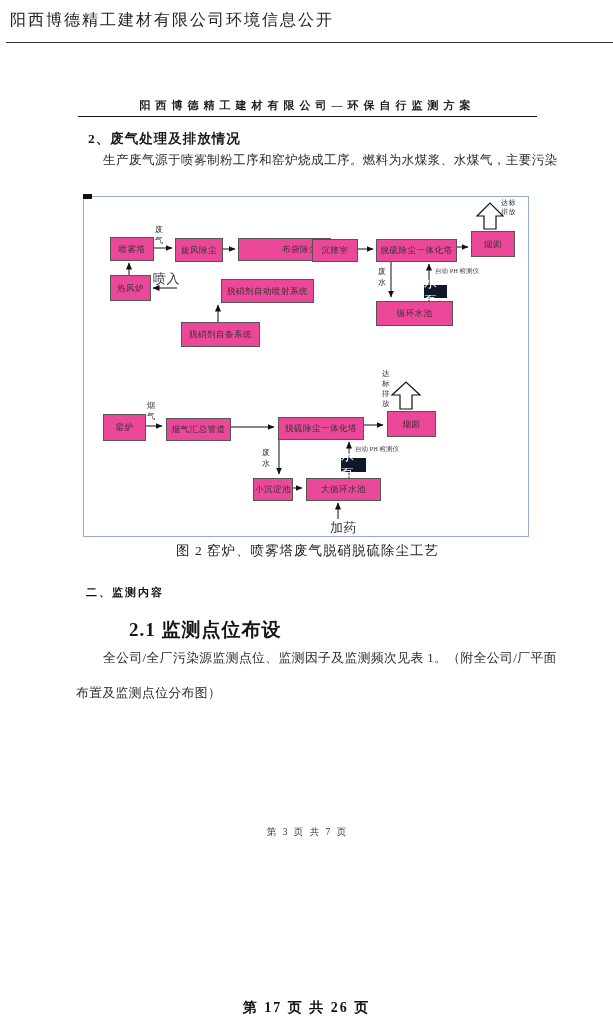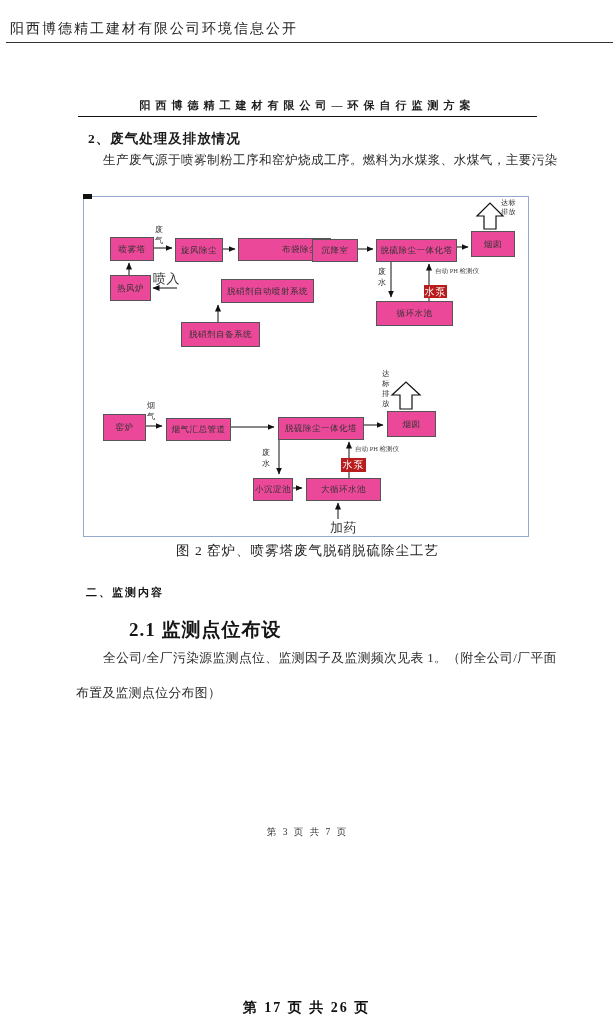--- a/index.html
+++ b/index.html
@@ -1,40 +1,40 @@
 <!DOCTYPE html>
 <html><head>
 <meta charset="utf-8">
 <style>
   html,body{margin:0;padding:0;background:#fff;}
   .page{position:relative;width:613px;height:1026px;background:#ffffff;overflow:hidden;
         font-family:"Liberation Serif","DejaVu Serif",serif;color:#2e2e2e;}
   .abs{position:absolute;}
   .nowrap{white-space:nowrap;}
 
-  .top-header{left:10px;top:20px;font-size:14px;letter-spacing:2px;color:#222;}
+  .top-header{left:10px;top:10px;font-size:16px;letter-spacing:2px;color:#222;}
   .top-rule{left:6px;top:42px;width:607px;height:0;border-top:1.2px solid #333;}
 
   .doc-header{left:78px;top:98px;width:459px;text-align:center;font-size:11px;font-weight:bold;
               letter-spacing:5px;color:#1d1d1d;}
   .doc-header-rule{left:78px;top:116px;width:459px;height:0;border-top:1.5px solid #111;}
 
   .h2{left:88px;top:130px;font-size:13.5px;font-weight:bold;color:#1a1a1a;letter-spacing:1px;}
   .p1a{left:103px;top:152px;font-size:12.6px;color:#2b2b2b;letter-spacing:0.4px;}
   .p1b{left:76px;top:176px;font-size:12.6px;color:#2b2b2b;letter-spacing:0.4px;}
 
   .fc{left:83px;top:196px;width:444px;height:339px;border:1px solid #96a9cf;background:#fff;}
   .fc-corner{left:-1px;top:-3px;width:9px;height:5px;background:#111;}
   .fc-box{border:1px solid #555;background:#ec4899;display:flex;align-items:center;justify-content:center;
           text-align:center;font-size:8.5px;line-height:1;color:#333;letter-spacing:0.5px;
           font-family:"Liberation Serif","DejaVu Serif",serif;}
   .fc-label{font-size:13px;color:#333;line-height:1.2;letter-spacing:0.5px;}
   .fc-label-sm{font-size:6.5px;color:#444;letter-spacing:0;}
-  .pump{background:#b91c1c;color:#fff;display:flex;align-items:center;justify-content:center;
-        font-size:10px;letter-spacing:1px;}
+  .pump{background:#0f172a;color:#fff;display:flex;align-items:center;justify-content:center;
+        font-size:13px;letter-spacing:1px;}
   .stack2{width:11px;line-height:11px;font-size:8px;}
   .stack4{width:9px;line-height:10px;font-size:7.5px;}
   .wrap22{width:16px;line-height:9px;font-size:7px;}
 
   .caption{left:78px;top:542px;width:459px;text-align:center;font-size:13.5px;color:#222;letter-spacing:1px;}
   .h1{left:86px;top:585px;font-size:11px;font-weight:bold;color:#151515;letter-spacing:2px;text-align:right;}
   .h21{left:85px;top:617px;font-size:19px;font-weight:bold;color:#151515;letter-spacing:1px;margin-left:44px;}
   .p2a{left:103px;top:650px;font-size:12.8px;color:#2b2b2b;letter-spacing:0.4px;}
   .p2b{left:76px;top:685px;font-size:12.8px;color:#2b2b2b;letter-spacing:0.4px;}
 

